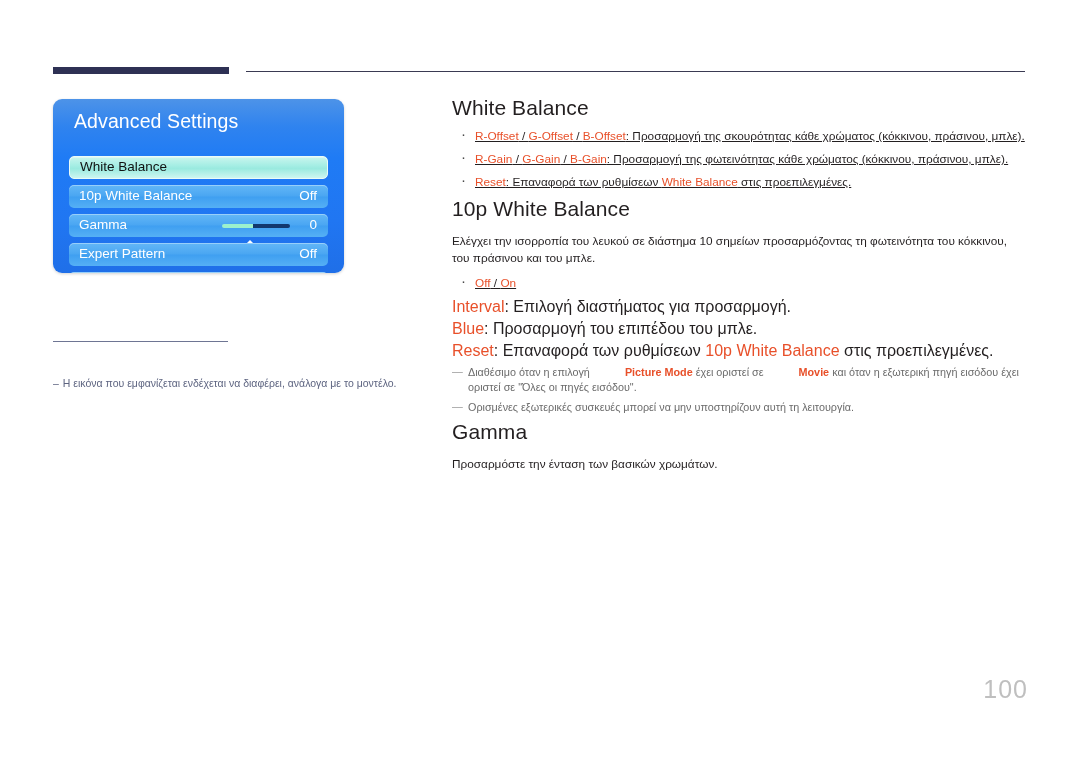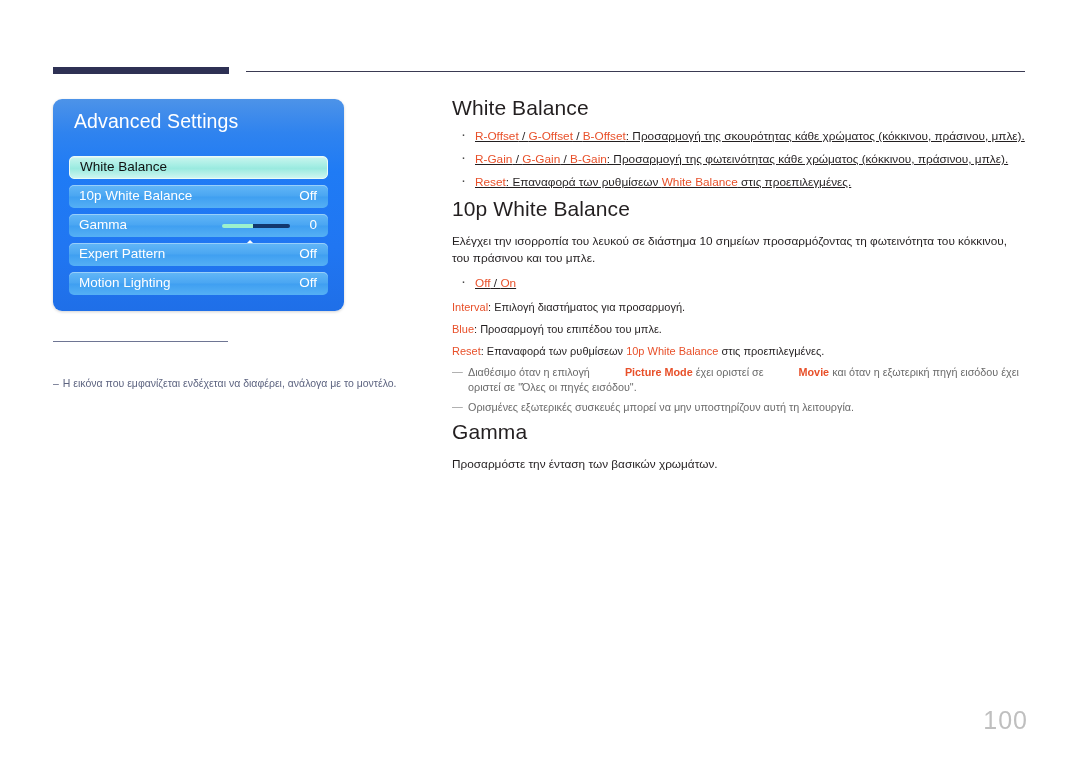--- a/index.html
+++ b/index.html
@@ -33,21 +33,21 @@
     height: 1px;
     background: #3a3a52;
   }
 
   
   .osd {
     position: absolute;
     left: 53px;
     top: 99px;
     width: 291px;
-    height: 212px;
+    height: 174px;
     border-radius: 9px;
     background: linear-gradient(180deg,
         #4d93e8 0%,
         #2f83ef 16%,
         #1f7bf5 34%,
         #2076f2 70%,
         #1f6fe8 100%);
     box-shadow: 0 1px 3px rgba(0,0,0,.18);
     overflow: hidden;
   }
@@ -187,21 +187,21 @@
   ul.bullets li::before {
     content: "\00B7";
     position: absolute;
     left: 9px;
     top: -2px;
     color: #4a4a4a;
     font-size: 15px;
   }
   .flat {
     margin: 0 0 6px 0;
-    font-size: 11px;
+    font-size: 16px;
     line-height: 16px;
     color: #231f20;
   }
   .flat.first { margin-top: 8px; }
   .hl { color: #e8502a; }
   .note {
     position: relative;
     padding-left: 16px;
     margin: 0 0 5px 0;
     font-size: 10.8px;
@@ -213,21 +213,21 @@
     left: 0;
     top: -1px;
     color: #9a9a9a;
   }
   .note .hl { color: #e8502a; font-weight: 600; padding-left: 32px; }
 
   
   .page-no {
     position: absolute;
     right: 52px;
-    top: 706px;
+    top: 675px;
     font-size: 25px;
     color: #bfbfbf;
     letter-spacing: 1px;
   }
 </style>
 </head>
 <body>
 
 <div class="hdr-bar"></div>
 <div class="hdr-line"></div>

